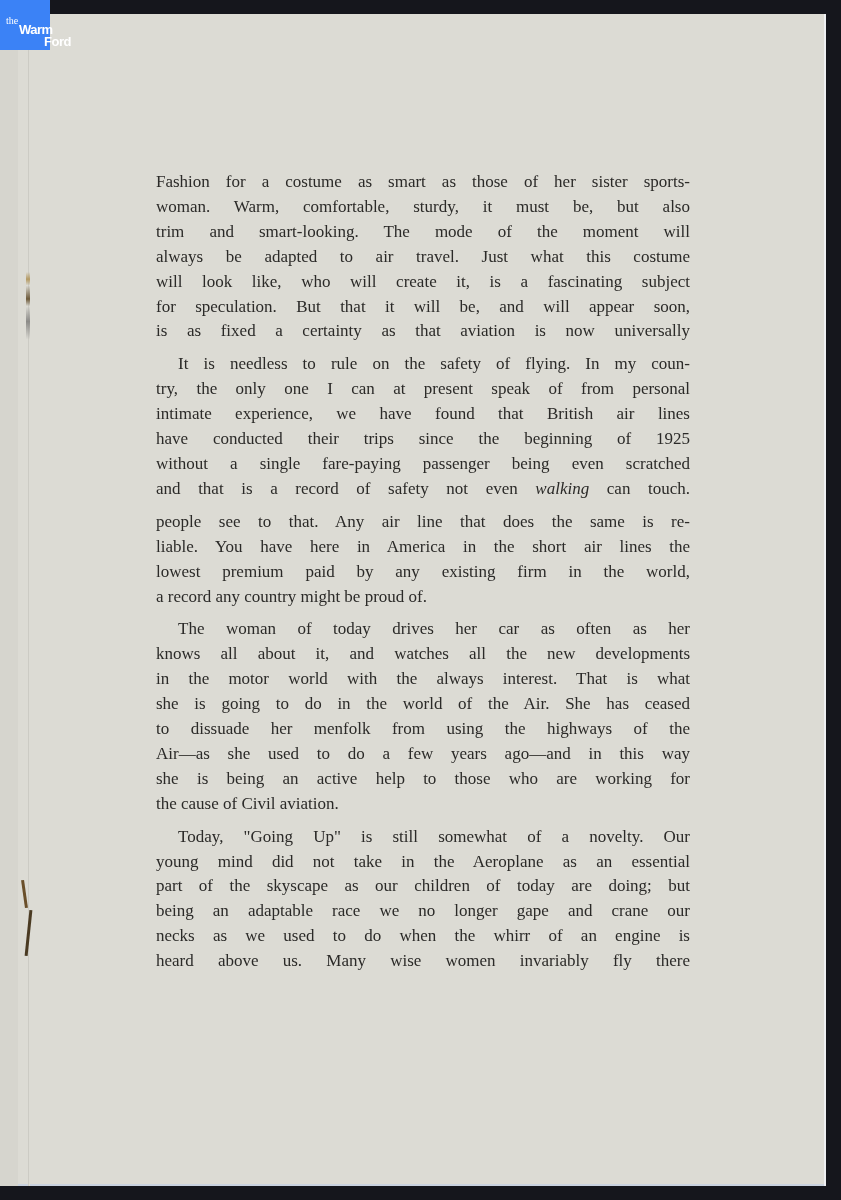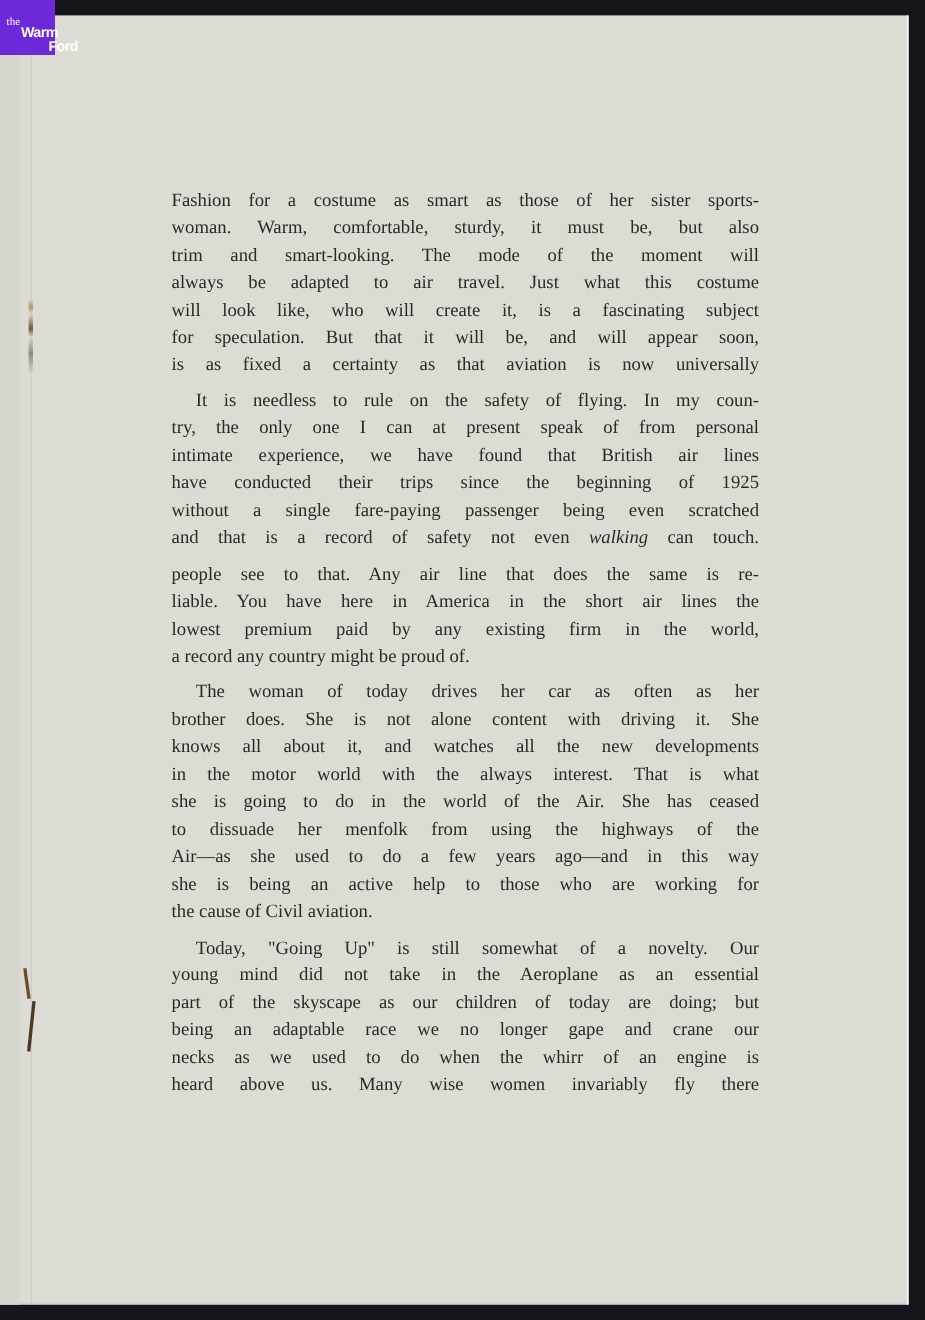--- a/index.html
+++ b/index.html
@@ -22,21 +22,21 @@
     }
     .mark { position: absolute; }
     .mark-a { left: 26px; top: 258px; width: 4px; height: 90px;
       background: linear-gradient(to bottom, transparent 0, #b49a63 8%, transparent 15%, #6d5a3a 30%, transparent 38%, #8c8b88 55%, transparent 75%); }
     .mark-b { left: 18px; top: 866px; width: 14px; height: 80px; }
     .mark-b::before { content: ""; position: absolute; left: 5px; top: 0; width: 3px; height: 28px; background: #6a4f2a; transform: rotate(-8deg); }
     .mark-b::after { content: ""; position: absolute; left: 9px; top: 30px; width: 3px; height: 46px; background: #4a3a22; transform: rotate(6deg); }
 
     .logo {
       position: absolute; left: 0; top: 0; width: 50px; height: 50px;
-      background: #6d28d9; color: #fff;
+      background: #3b82f6; color: #fff;
       font-family: "Liberation Sans", sans-serif;
       z-index: 5;
     }
     .logo .the { position: absolute; left: 6px; top: 15px; font-size: 10px; font-family: "Liberation Serif", serif; }
     .logo .henry { position: absolute; left: 19px; top: 22px; font-size: 13px; font-weight: bold; letter-spacing: -0.5px; }
     .logo .ford { position: absolute; left: 14px; top: 34px; font-size: 13px; font-weight: bold; letter-spacing: -0.5px; margin-left: 30px; }
 
     .text-block {
       position: absolute; left: 156px; top: 156px; width: 534px;
       font-family: "Liberation Serif", "DejaVu Serif", serif;
@@ -82,21 +82,20 @@
 
     <p class="para first">
       <span class="line">people see to that.  Any air line that does the same is re-</span>
       <span class="line">liable.  You have here in America in the short air lines the</span>
       <span class="line">lowest premium paid by any existing firm in the world,</span>
       <span class="line last">a record any country might be proud of.</span>
     </p>
 
     <p class="para first">
       <span class="line indent">The woman of today drives her car as often as her</span>
-      <span class="line">brother does.  She is not alone content with driving it. She</span>
       <span class="line">knows all about it, and watches all the new developments</span>
       <span class="line">in the motor world with the always interest. That is what</span>
       <span class="line">she is going to do in the world of the Air. She has ceased</span>
       <span class="line">to dissuade her menfolk from using the highways of the</span>
       <span class="line">Air—as she used to do a few years ago—and in this way</span>
       <span class="line">she is being an active help to those who are working for</span>
       <span class="line last">the cause of Civil aviation.</span>
     </p>
 
     <p class="para first">

